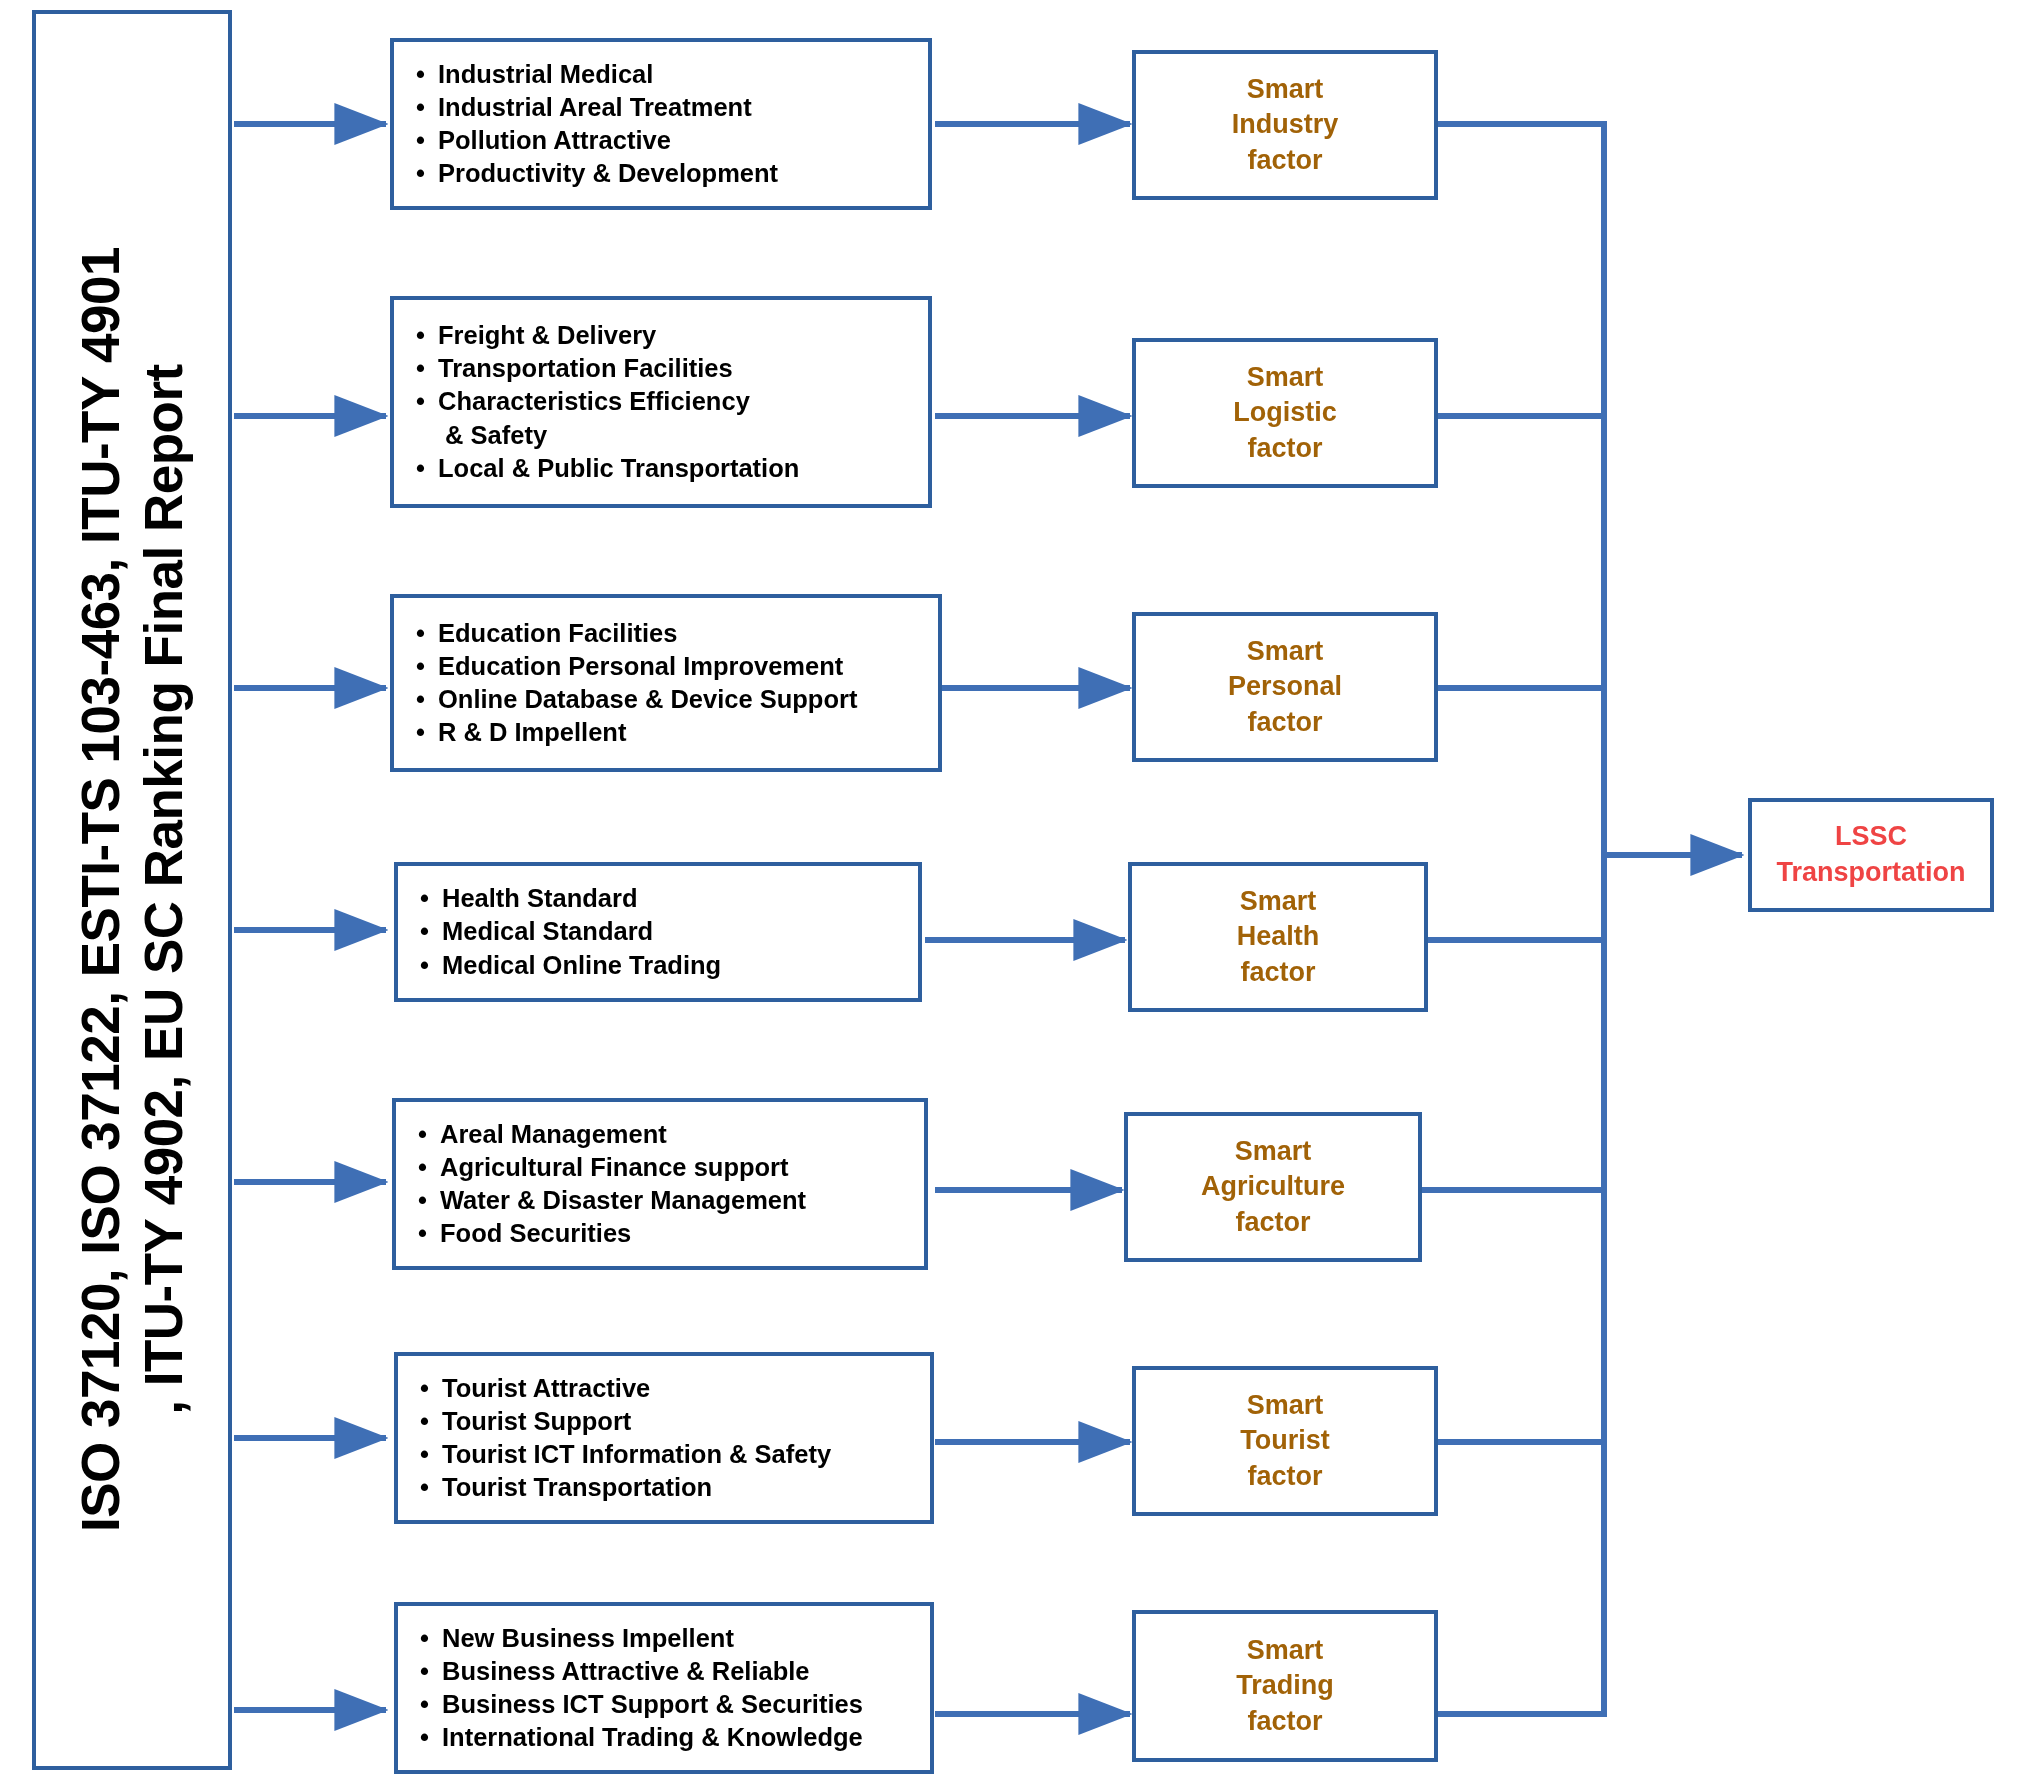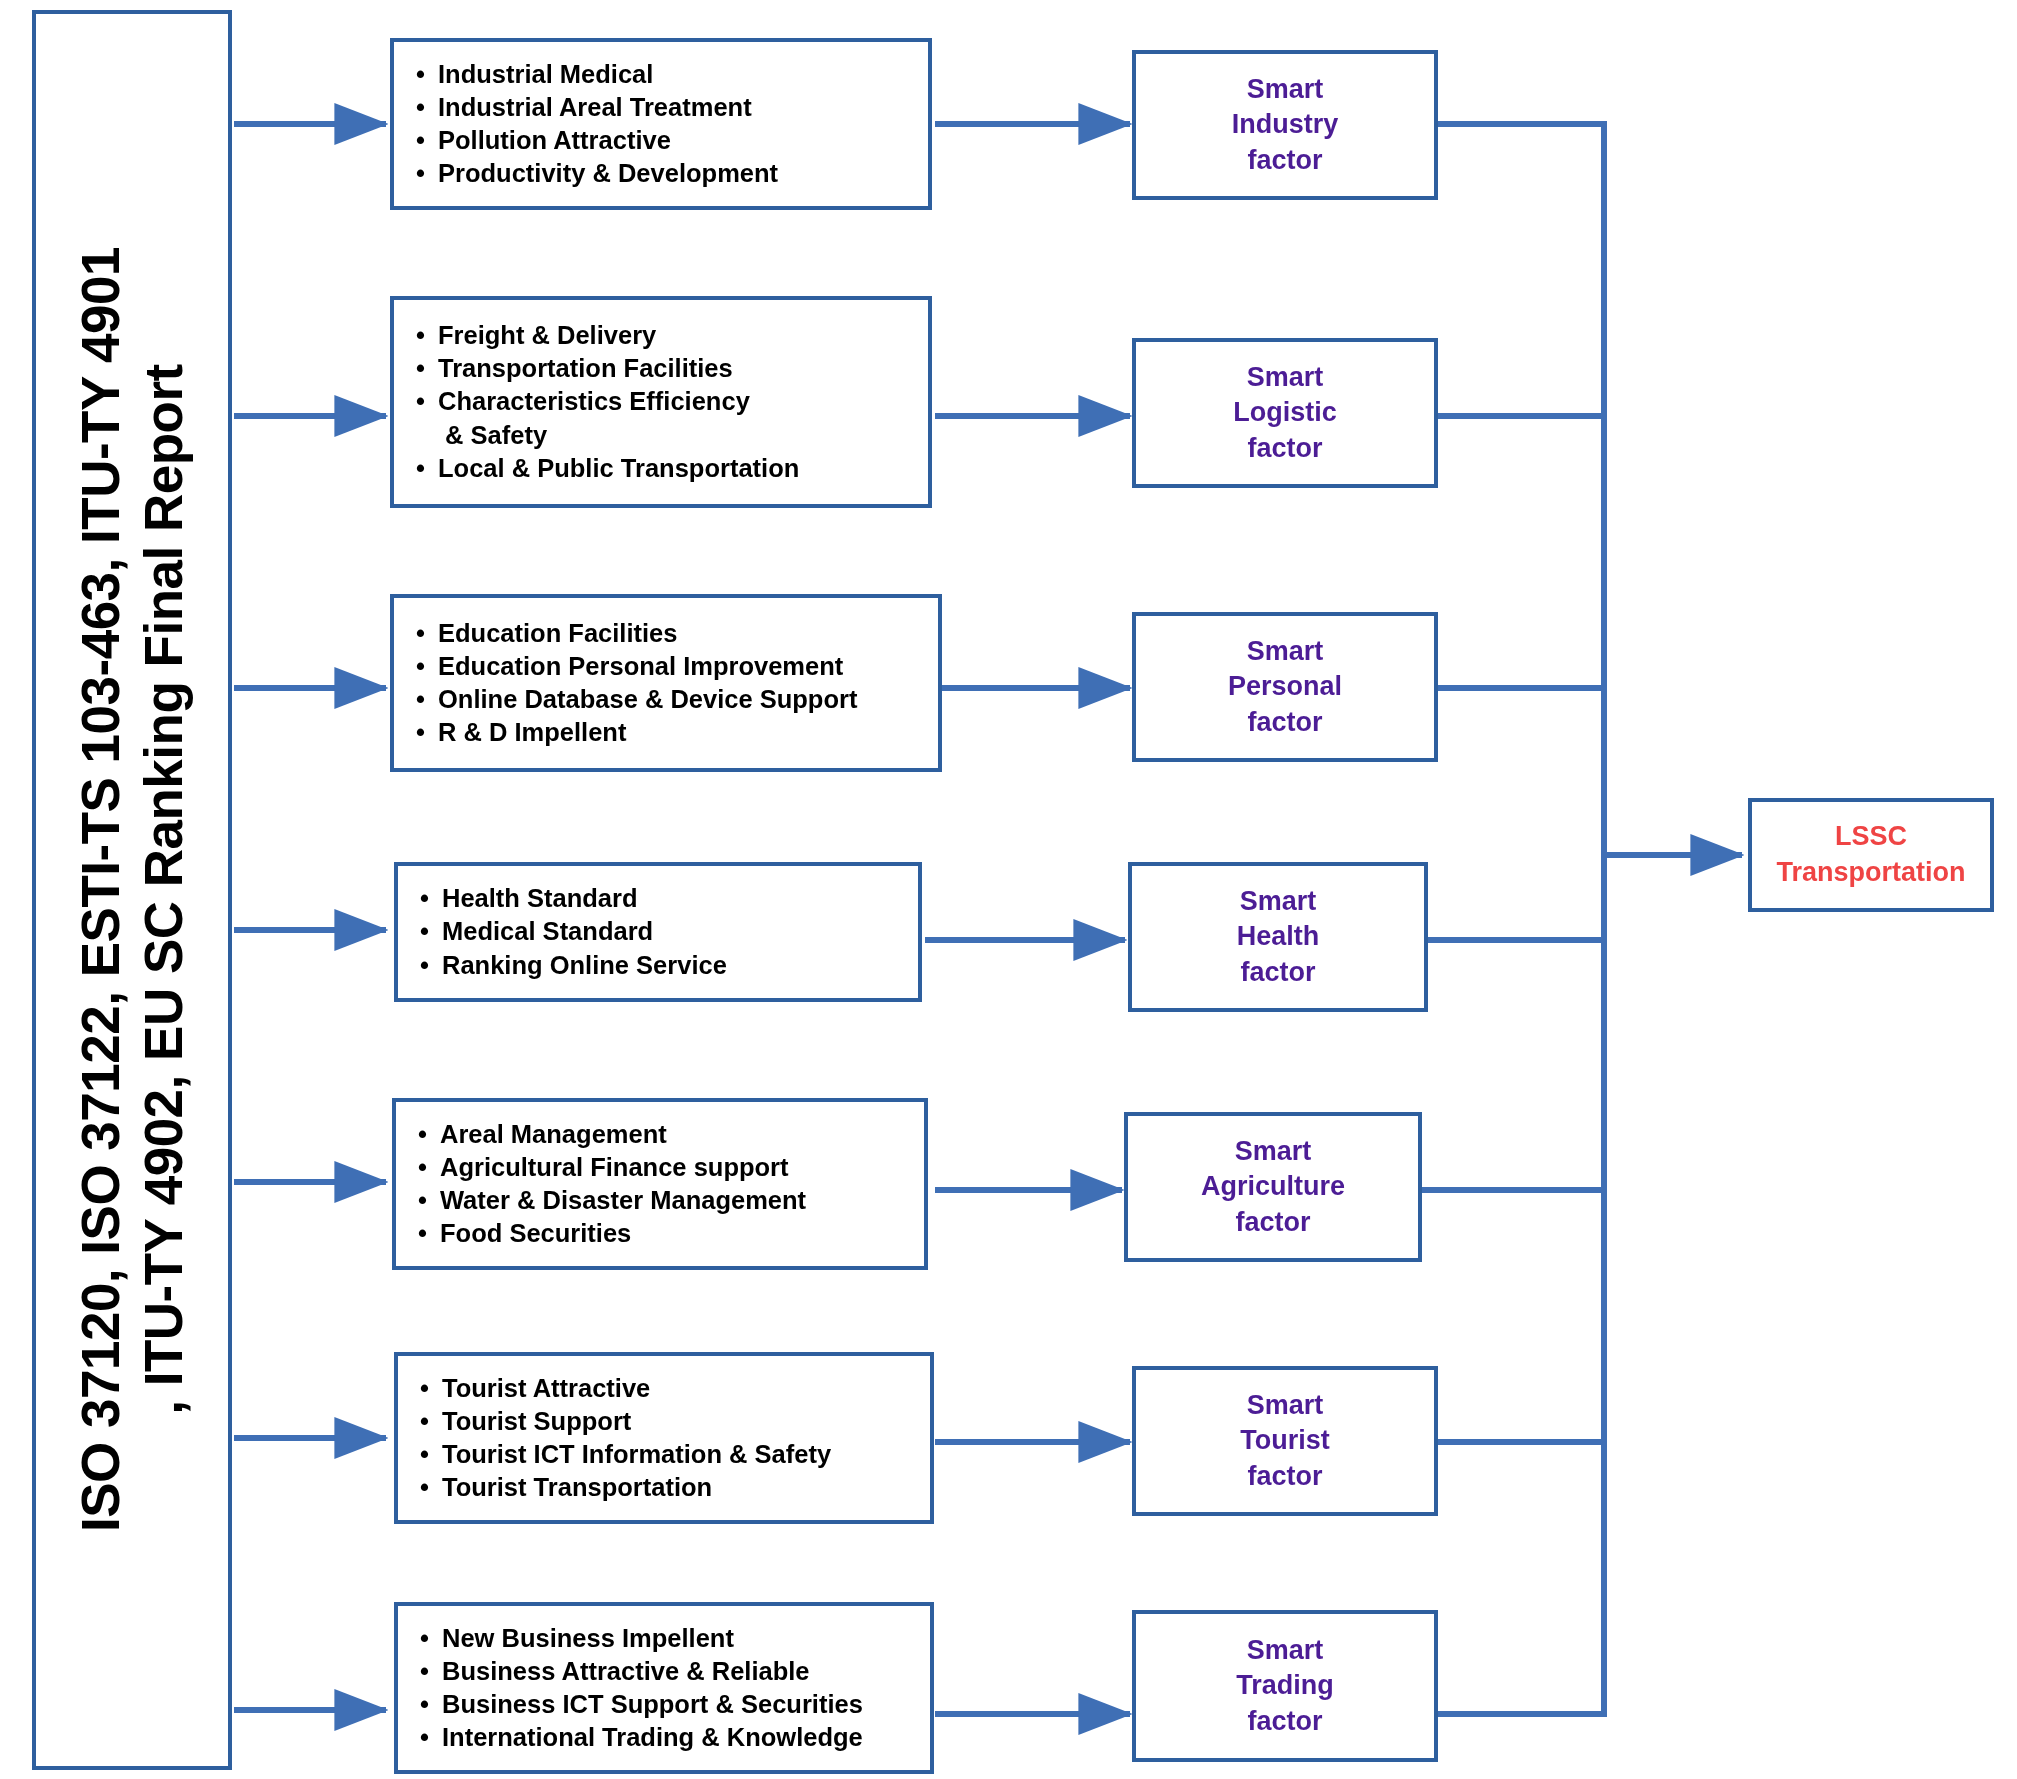--- a/index.html
+++ b/index.html
@@ -99,21 +99,21 @@
     box-sizing: border-box;
     display: flex;
     flex-direction: column;
     align-items: center;
     justify-content: center;
     line-height: 1.32;
   }
   .factor-line {
     font-size: 27px;
     font-weight: bold;
-    color: #4c1d95;
+    color: #a16207;
     text-align: center;
     white-space: nowrap;
   }
 
   
   .final-box {
     position: absolute;
     border: 4px solid #2e5f9e;
     background: #ffffff;
     box-sizing: border-box;
@@ -252,21 +252,21 @@
     <div class="bullet-row">
       <span class="bullet-dot">•</span>
       <span class="bullet-text">Health Standard</span>
     </div>
     <div class="bullet-row">
       <span class="bullet-dot">•</span>
       <span class="bullet-text">Medical Standard</span>
     </div>
     <div class="bullet-row">
       <span class="bullet-dot">•</span>
-      <span class="bullet-text">Ranking Online Service</span>
+      <span class="bullet-text">Medical Online Trading</span>
     </div>
   </div>
 
   <div class="bullet-box" style="left:392px; top:1098px; width:536px; height:172px;">
     <div class="bullet-row">
       <span class="bullet-dot">•</span>
       <span class="bullet-text">Areal Management</span>
     </div>
     <div class="bullet-row">
       <span class="bullet-dot">•</span>

